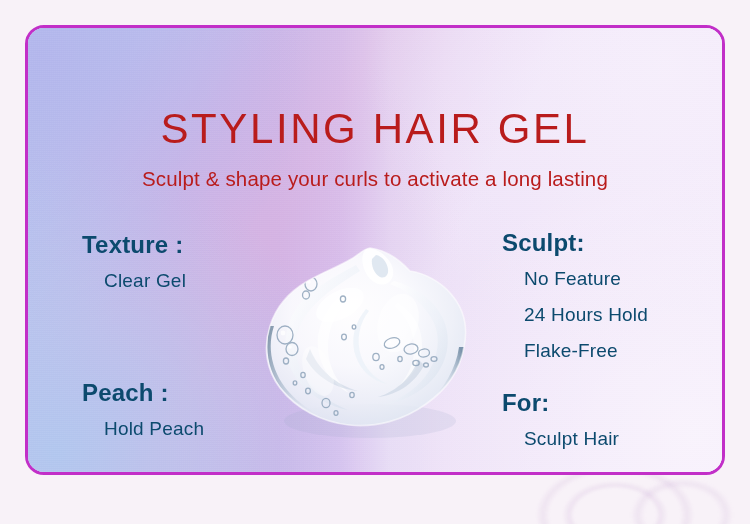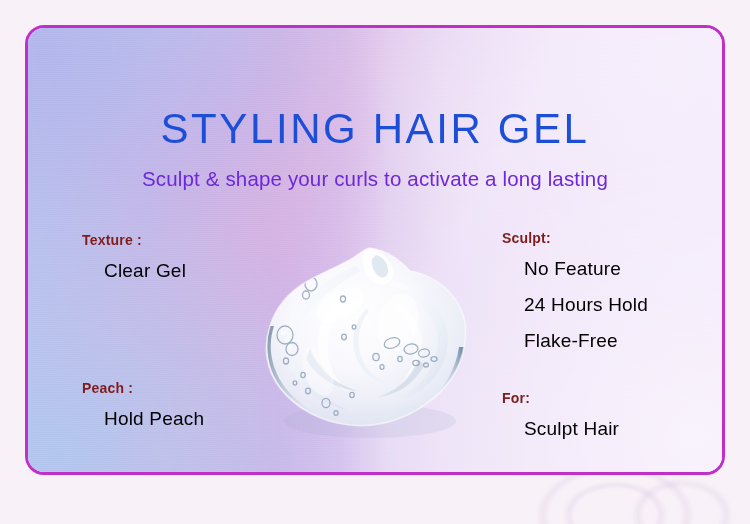--- a/index.html
+++ b/index.html
@@ -116,58 +116,58 @@
   .title {
     position: absolute;
     left: 0;
     right: 0;
     top: 80px;
     text-align: center;
     font-family: "Liberation Sans", sans-serif;
     font-size: 42px;
     font-weight: 300;
     letter-spacing: 2.6px;
-    color: #1d4ed8;
+    color: #b91c1c;
     line-height: 1;
     white-space: nowrap;
   }
   .subtitle {
     position: absolute;
     left: 0;
     right: 0;
     top: 141px;
     text-align: center;
     font-size: 20.5px;
     font-weight: 300;
     letter-spacing: 0.15px;
-    color: #6d28d9;
+    color: #b91c1c;
     line-height: 1;
     white-space: nowrap;
   }
 
   
   .spec {
     position: absolute;
   }
   .spec-label {
-    font-size: 14px;
+    font-size: 24px;
     font-weight: 700;
     letter-spacing: 0.2px;
-    color: #7f1d1d;
+    color: #0c4a6e;
     line-height: 1;
     margin-bottom: 14px;
   }
   .spec-values {
     padding-left: 22px;
   }
   .spec-value {
     font-size: 19px;
     font-weight: 300;
     letter-spacing: 0.2px;
-    color: #000000;
+    color: #0c4a6e;
     line-height: 1;
     margin-bottom: 17px;
     white-space: nowrap;
   }
   .spec-value:last-child { margin-bottom: 0; }
 
   .spec-texture { left: 54px;  top: 205px; }
   .spec-scent   { left: 54px;  top: 353px; }
   .spec-feature { left: 474px; top: 203px; }
   .spec-for     { left: 474px; top: 363px; }

